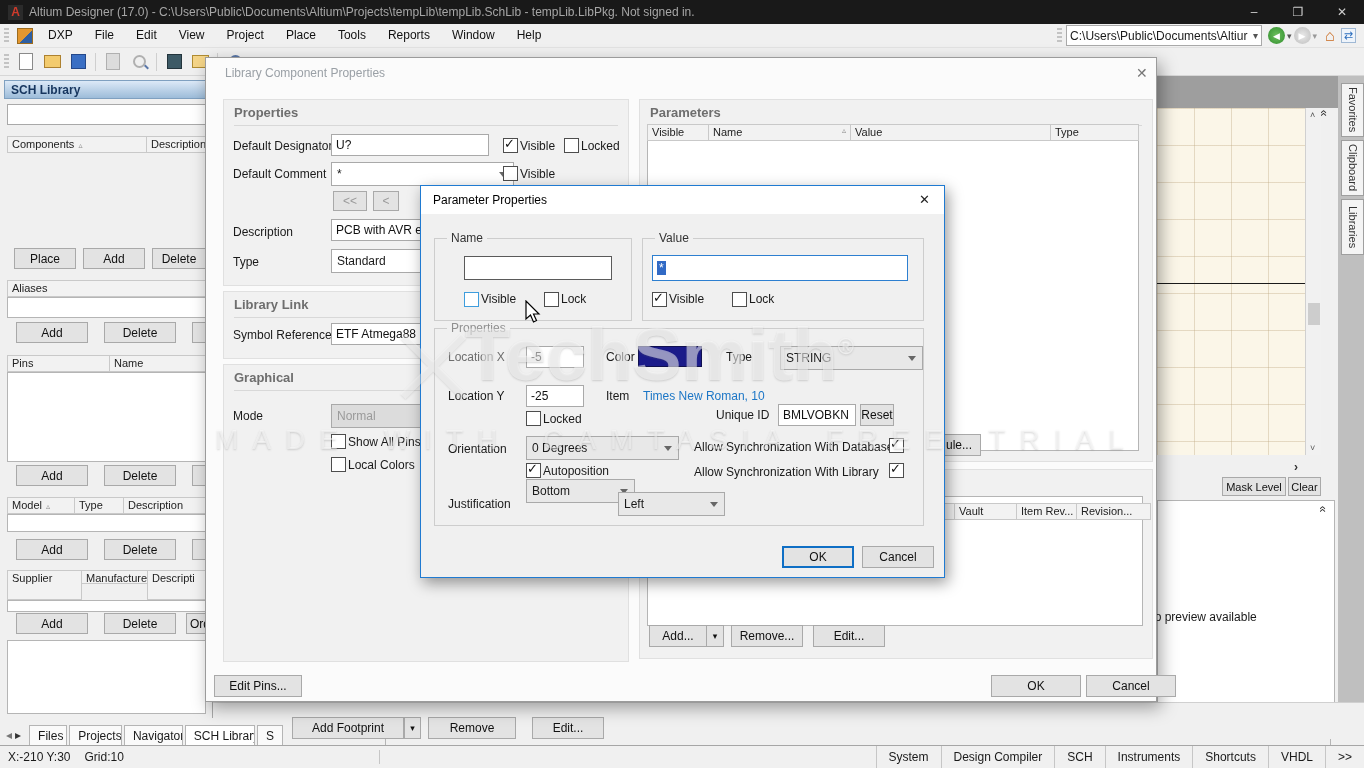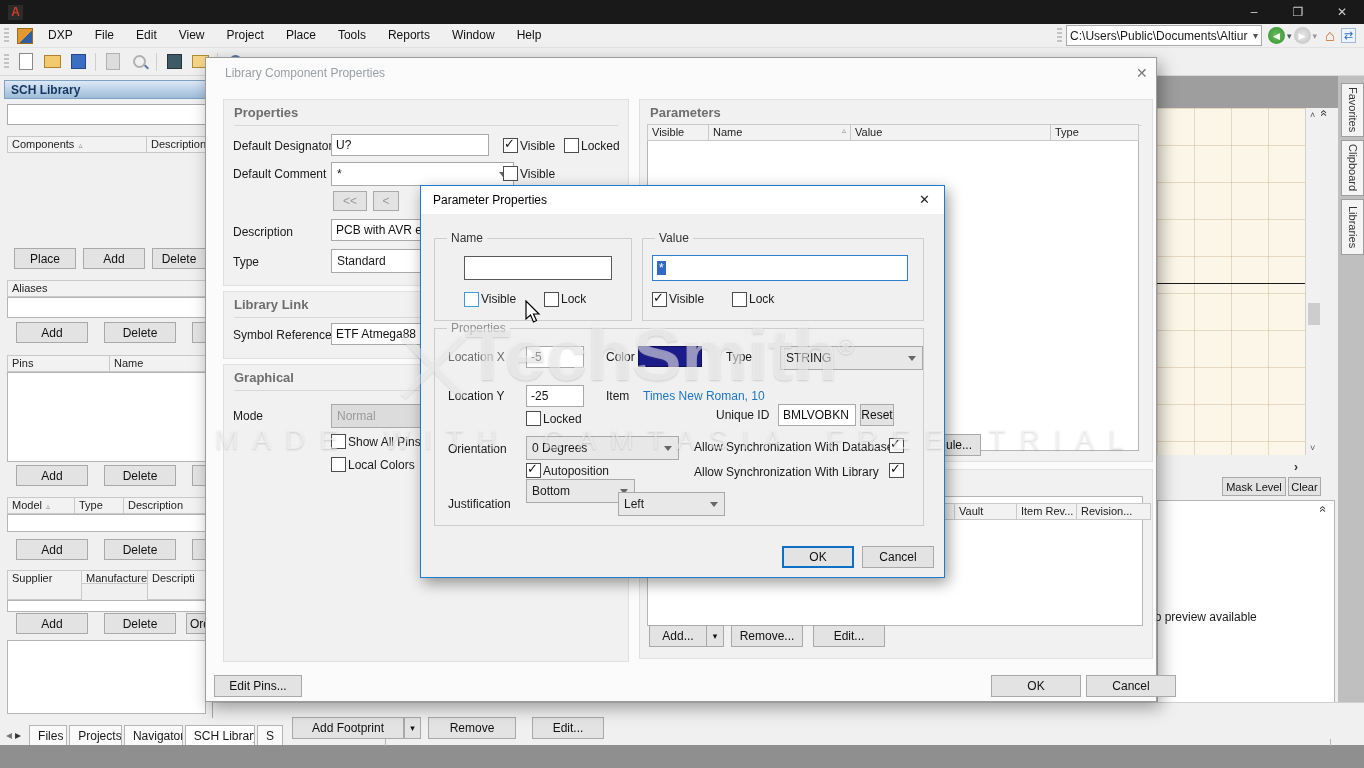--- a/index.html
+++ b/index.html
@@ -76,20 +76,21 @@
   
   .wm{position:absolute;color:rgba(255,255,255,.5);text-shadow:0 1px 2px rgba(100,100,100,.25);pointer-events:none;z-index:30;white-space:nowrap;}
 </style>
 </head>
 <body>
 
 <div id="screen">
 
   <div class="abs titlebar">
     <span class="appicon">A</span>
+    <span class="nw" style="font-size:12px;">Altium Designer (17.0) - C:\Users\Public\Documents\Altium\Projects\tempLib\tempLib.SchLib - tempLib.LibPkg. Not signed in.</span>
     <span style="flex:1"></span>
     <span class="winbtn">–</span>
     <span class="winbtn">❐</span>
     <span class="winbtn">✕</span>
   </div>
 
   <div class="abs menubar">
     <span class="grip"></span>
     <span class="dxpicon"></span>
     <span class="menuitem">DXP</span>
@@ -227,20 +228,33 @@
   <div class="abs btabs">
     <span style="color:#777;margin:0 3px 3px 6px;">◂</span>
     <span style="color:#333;margin:0 8px 3px 0;">▸</span>
     <span class="btab">Files</span>
     <span class="btab">Projects</span>
     <span class="btab">Navigator</span>
     <span class="btab active">SCH Library</span>
     <span class="btab" style="width:10px;margin-right:0;">S</span>
   </div>
 
+  <div class="abs statusbar">
+    <span style="padding-left:8px;">X:-210 Y:30</span>
+    <span style="padding-left:14px;">Grid:10</span>
+    <span class="scell" style="margin-left:255px;height:60%;"></span>
+    <span style="flex:1"></span>
+    <span class="scell">System</span>
+    <span class="scell">Design Compiler</span>
+    <span class="scell">SCH</span>
+    <span class="scell">Instruments</span>
+    <span class="scell">Shortcuts</span>
+    <span class="scell">VHDL</span>
+    <span class="scell">&gt;&gt;</span>
+  </div>
 
   <div class="abs dlg" style="left:205px;top:57px;width:952px;height:645px;z-index:10;">
     <div class="lbl" style="left:19px;top:8px;color:#9aa0a6;">Library Component Properties</div>
     <div class="lbl" style="left:930px;top:7px;color:#777;font-size:14px;">✕</div>
 
     <div class="grp" style="left:17px;top:41px;width:404px;height:185px;">
       <span class="h">Properties</span>
       <span class="rule"></span>
     </div>
     <div class="lbl" style="left:27px;top:81px;">Default Designator</div>

